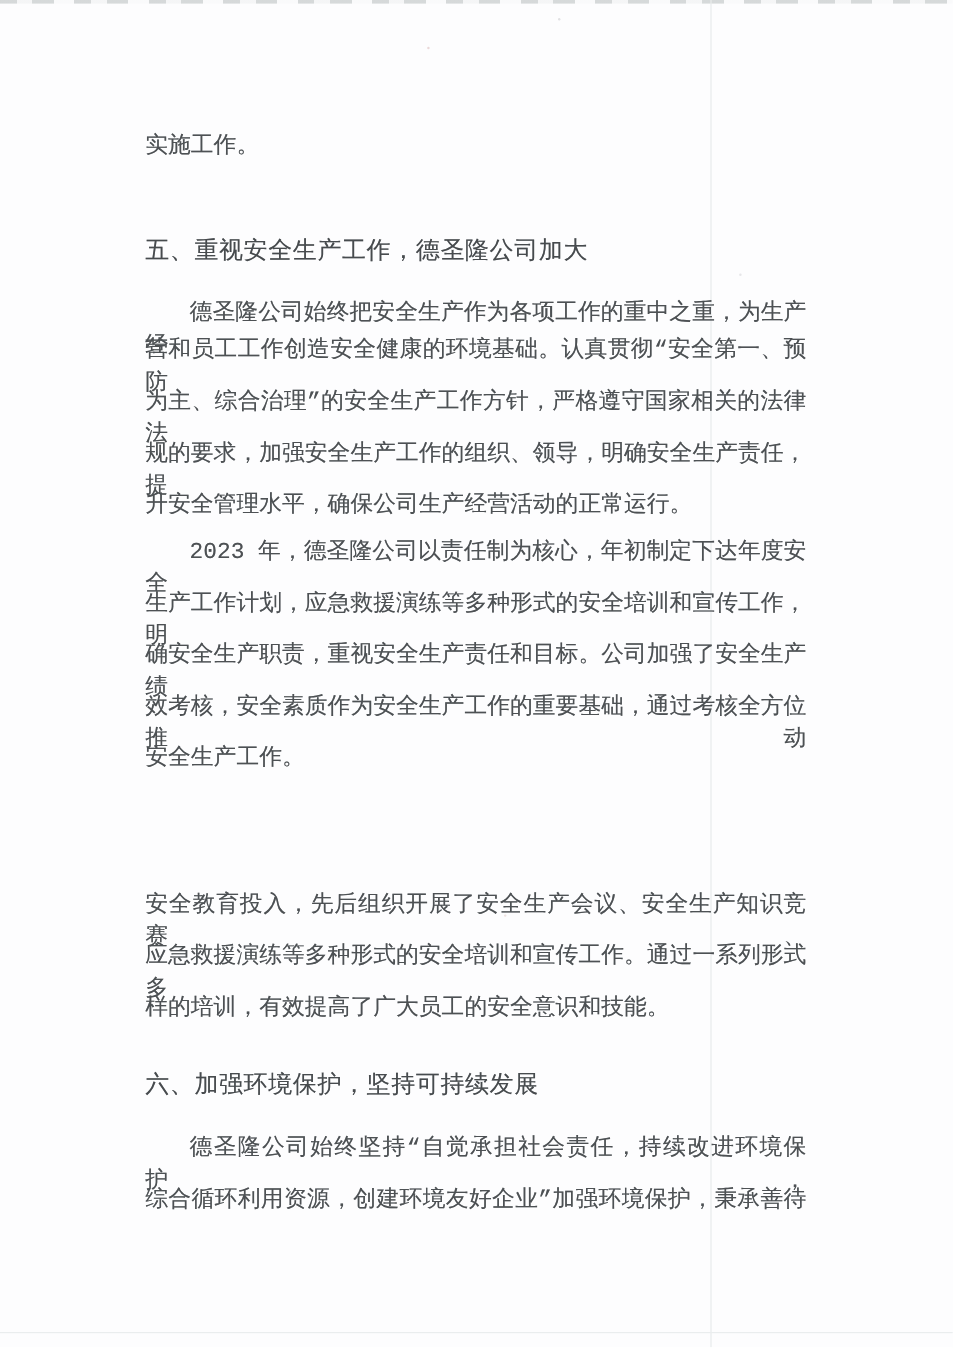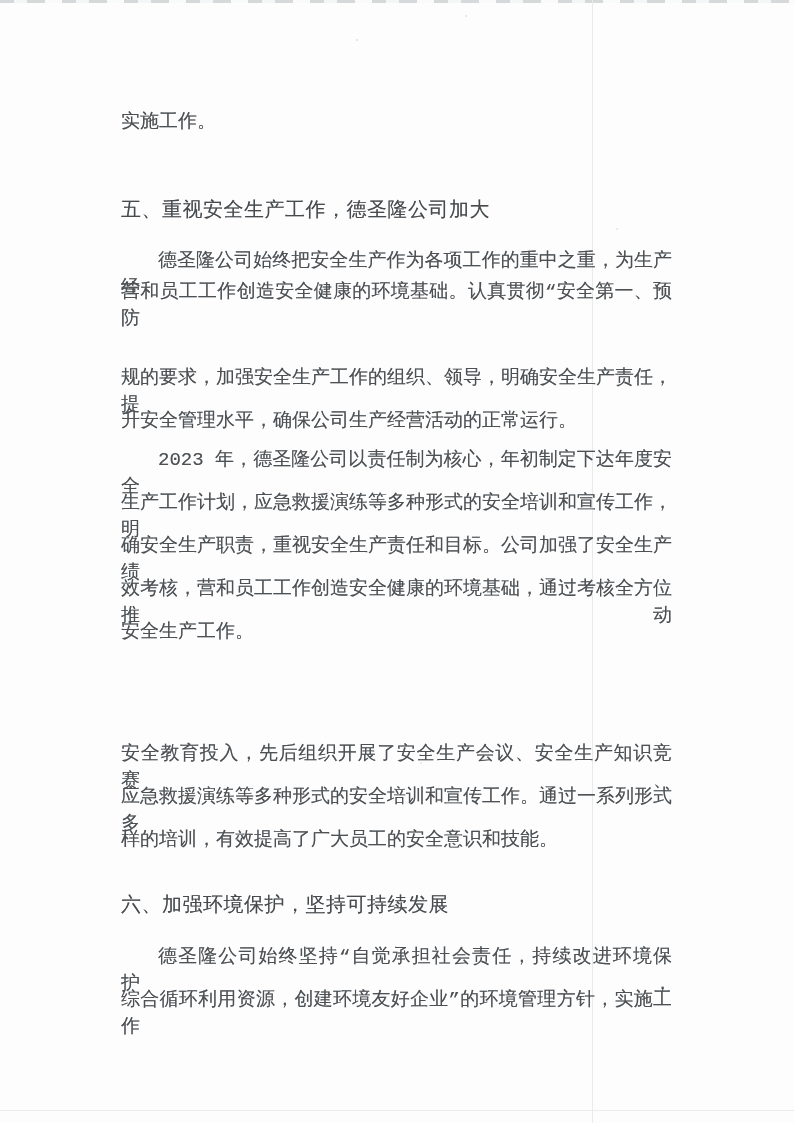--- a/index.html
+++ b/index.html
@@ -64,31 +64,32 @@
   <div class="speck s2"></div>
   <div class="speck s3"></div>
   <div class="speck s4"></div>
 
   <div class="ln" style="top:109px">实施工作。</div>
 
   <div class="ln heading" style="top:197px">五、重视安全生产工作，德圣隆公司加大</div>
 
   <div class="ln j ind" style="top:248px">德圣隆公司始终把安全生产作为各项工作的重中之重，为生产经</div>
   <div class="ln j" style="top:279px">营和员工工作创造安全健康的环境基础。认真贯彻“安全第一、预防</div>
+  <div class="ln j" style="top:322px">为主、综合治理”的安全生产工作方针，严格遵守国家相关的法律法</div>
   <div class="ln j" style="top:365px">规的要求，加强安全生产工作的组织、领导，明确安全生产责任，提</div>
   <div class="ln" style="top:408px">升安全管理水平，确保公司生产经营活动的正常运行。</div>
 
   <div class="ln j ind" style="top:447px">2023 年，德圣隆公司以责任制为核心，年初制定下达年度安全</div>
   <div class="ln j" style="top:490px">生产工作计划，应急救援演练等多种形式的安全培训和宣传工作，明</div>
   <div class="ln j" style="top:533px">确安全生产职责，重视安全生产责任和目标。公司加强了安全生产绩</div>
-  <div class="ln j" style="top:576px">效考核，营和员工工作创造安全健康的环境基础，通过考核全方位推动</div>
+  <div class="ln j" style="top:576px">效考核，安全素质作为安全生产工作的重要基础，通过考核全方位推动</div>
   <div class="ln" style="top:619px">安全生产工作。</div>
 
   <div class="ln j" style="top:741px">安全教育投入，先后组织开展了安全生产会议、安全生产知识竞赛、</div>
   <div class="ln j" style="top:784px">应急救援演练等多种形式的安全培训和宣传工作。通过一系列形式多</div>
   <div class="ln" style="top:827px">样的培训，有效提高了广大员工的安全意识和技能。</div>
 
   <div class="ln heading" style="top:892px">六、加强环境保护，坚持可持续发展</div>
 
   <div class="ln j ind" style="top:944px">德圣隆公司始终坚持“自觉承担社会责任，持续改进环境保护，</div>
-  <div class="ln j" style="top:987px">综合循环利用资源，创建环境友好企业”的环境管理方针，实施工作</div>
+  <div class="ln j" style="top:987px">综合循环利用资源，创建环境友好企业”加强环境保护，秉承善待</div>
 
 </div>
 
 </body></html>

